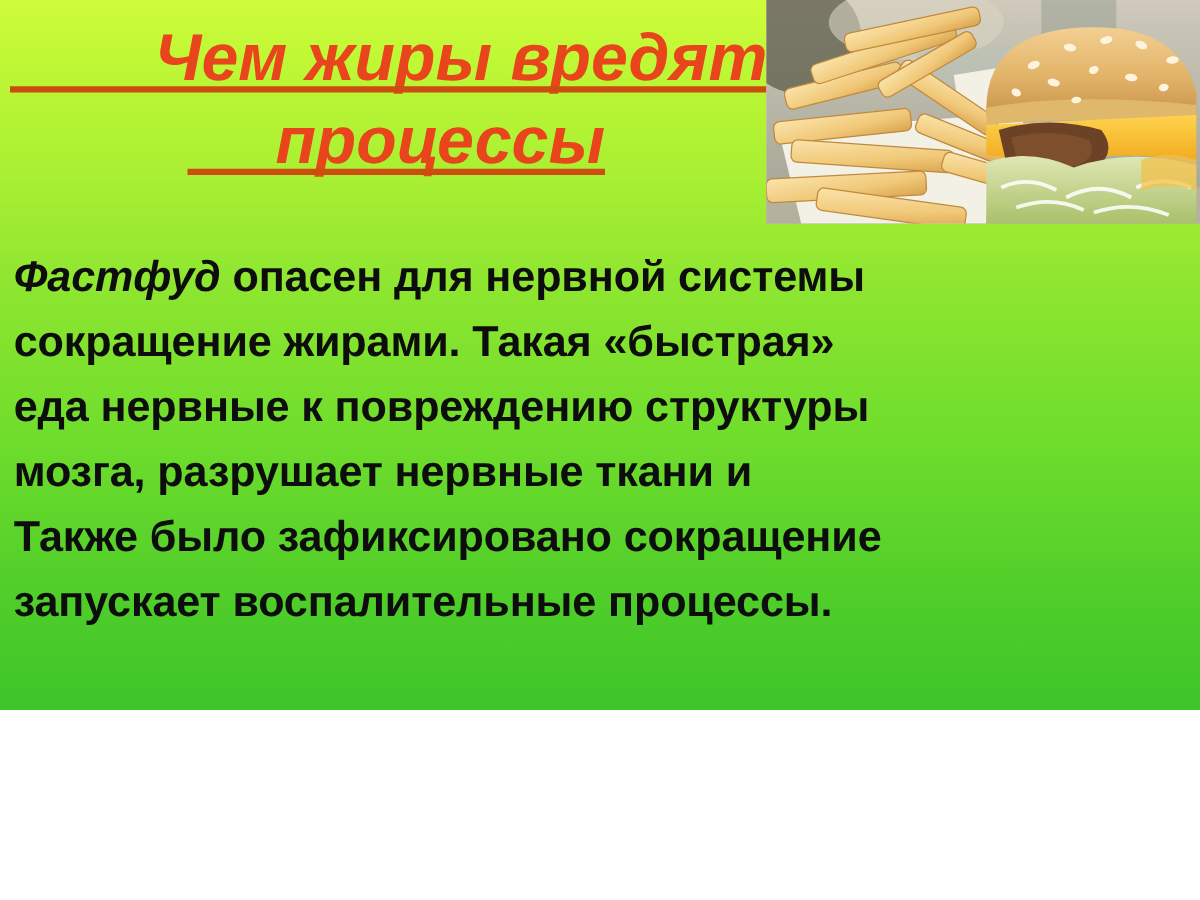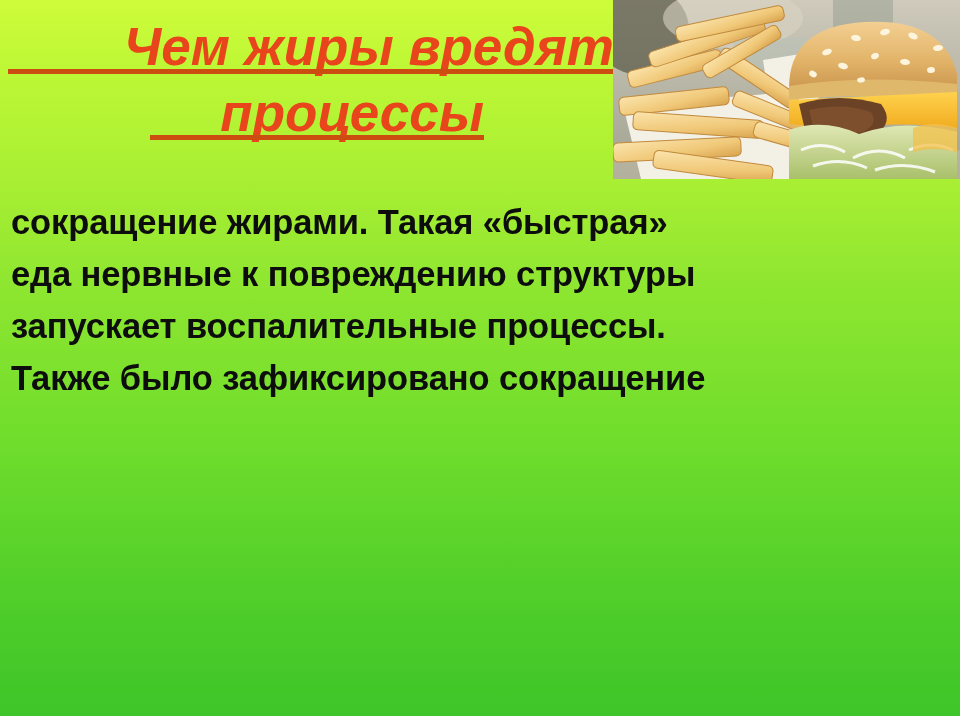--- a/index.html
+++ b/index.html
@@ -8,21 +8,21 @@
   }
   body {
     width: 960px;
     height: 720px;
     overflow: hidden;
     font-family: "Liberation Sans", sans-serif;
   }
   #slide {
     position: relative;
     width: 960px;
-    height: 716px;
+    height: 568px;
     background: linear-gradient(to bottom,
         #cefc3a 0%,
         #bdf735 10%,
         #a9ef33 25%,
         #8ee630 40%,
         #6fdd2c 62%,
         #52cf2a 82%,
         #3ec529 100%);
     overflow: hidden;
   }
@@ -186,19 +186,21 @@
           <path d="M296 150 Q318 140 340 150"></path>
           <path d="M200 166 Q228 156 254 168"></path>
           <path d="M262 170 Q292 160 322 172"></path>
         </g>
         <path d="M300 128 Q322 120 344 128 L344 152 Q320 146 300 152 Z" fill="#f3c04a" opacity="0.75"></path>
       </g>
     </svg>
   </div>
 
   <div id="body-text">
+    <span class="ln"><span class="lead">Фастфуд</span><span> опасен для нервной системы</span></span>
     <span class="ln">сокращение жирами. Такая «быстрая»</span>
     <span class="ln">еда нервные к повреждению структуры</span>
+    <span class="ln">мозга, разрушает нервные ткани и</span>
+    <span class="ln">Также было зафиксировано сокращение</span>
     <span class="ln">запускает воспалительные процессы.</span>
-    <span class="ln">Также было зафиксировано сокращение</span>
   </div>
 
 </div>
 
 </body></html>

